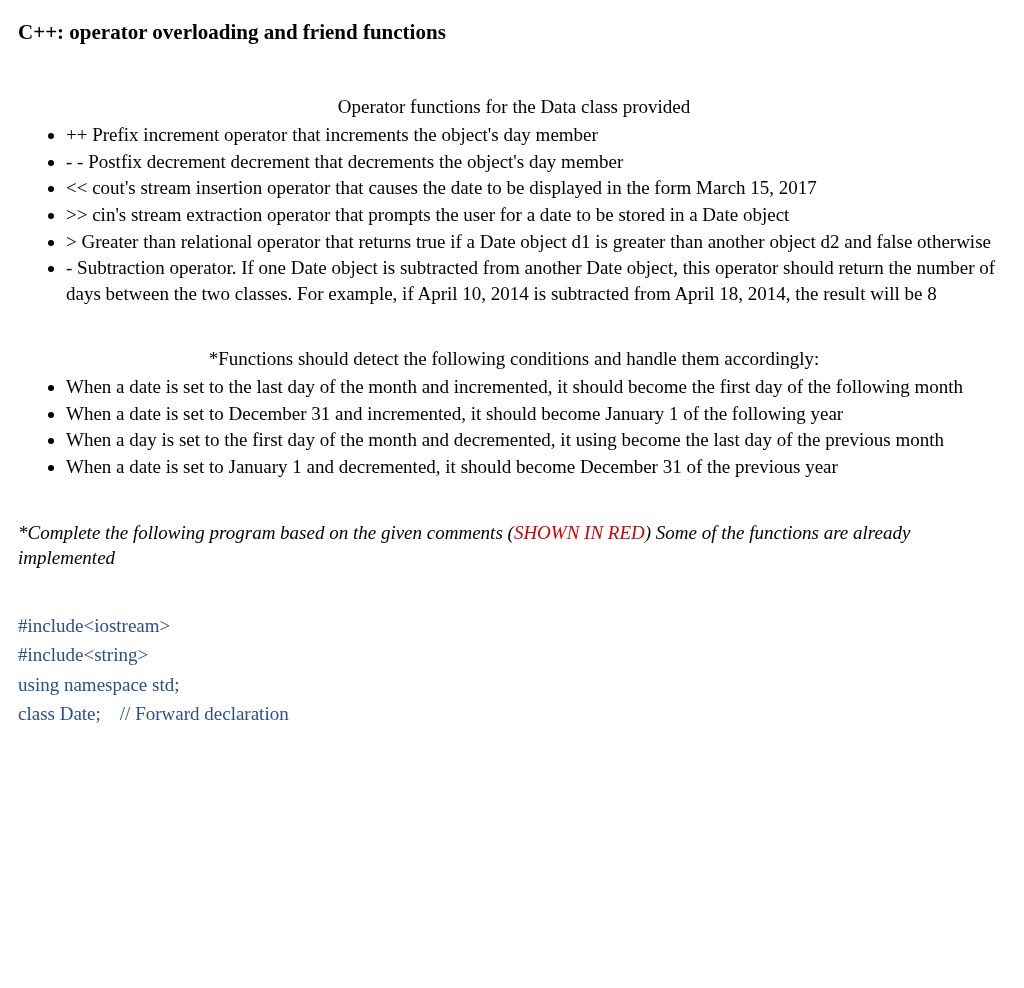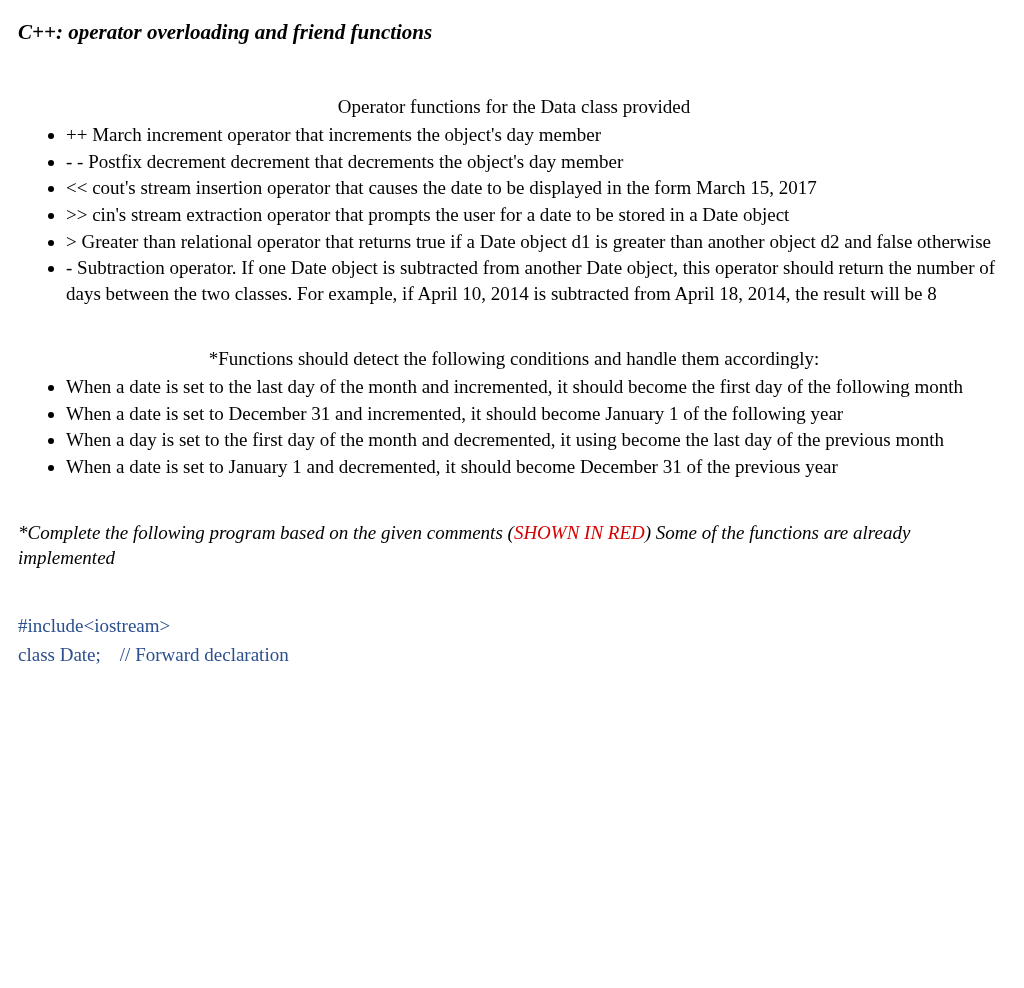--- a/index.html
+++ b/index.html
@@ -6,21 +6,20 @@
     font-family: "Times New Roman", Times, serif;
     font-size: 19px;
     color: #000;
     margin: 0;
     padding: 18px 14px 18px 18px;
     width: 1024px;
     box-sizing: border-box;
     line-height: 1.35;
   }
   .title {
-    font-style: italic;
     font-weight: bold;
     font-size: 21px;
     margin-bottom: 48px;
   }
   .section-lead {
     margin-bottom: 2px;
     text-align: center;
   }
   ul.bullets {
     list-style-type: disc;
@@ -46,21 +45,21 @@
   }
   .code div { white-space: pre; }
 </style>
 </head>
 <body>
 
 <div class="title">C++: operator overloading and friend functions</div>
 
 <div class="section-lead">Operator functions for the Data class provided</div>
 <ul class="bullets">
-  <li>++ March increment operator that increments the object's day member</li>
+  <li>++ Prefix increment operator that increments the object's day member</li>
   <li>- - Postfix decrement decrement that decrements the object's day member</li>
   <li>&lt;&lt; cout's stream insertion operator that causes the date to be displayed in the form March 15, 2017</li>
   <li>&gt;&gt; cin's stream extraction operator that prompts the user for a date to be stored in a Date object</li>
   <li>&gt; Greater than relational operator that returns true if a Date object d1 is greater than another object d2 and false otherwise</li>
   <li>- Subtraction operator.  If one Date object is subtracted from another Date object, this operator should return the number of days between the two classes.  For example, if April 10, 2014 is subtracted from April 18, 2014, the result will be 8</li>
 </ul>
 
 <div class="section-lead">*Functions should detect the following conditions and handle them accordingly:</div>
 <ul class="bullets">
   <li>When a date is set to the last day of the month and incremented, it should become the first day of the following month</li>
@@ -68,15 +67,17 @@
   <li>When a day is set to the first day of the month and decremented, it using become the last day of the previous month</li>
   <li>When a date is set to January 1 and decremented, it should become December 31 of the previous year</li>
 </ul>
 
 <div class="note">
   <span>*Complete the following program based on the given comments (</span><span class="red">SHOWN IN RED</span><span>) Some of the functions are already implemented</span>
 </div>
 
 <div class="code">
   <div>#include&lt;iostream&gt;</div>
+  <div>#include&lt;string&gt;</div>
+  <div>using namespace std;</div>
   <div></div>
   <div>class Date;    // Forward declaration</div>
 </div>
 
 </body></html>

